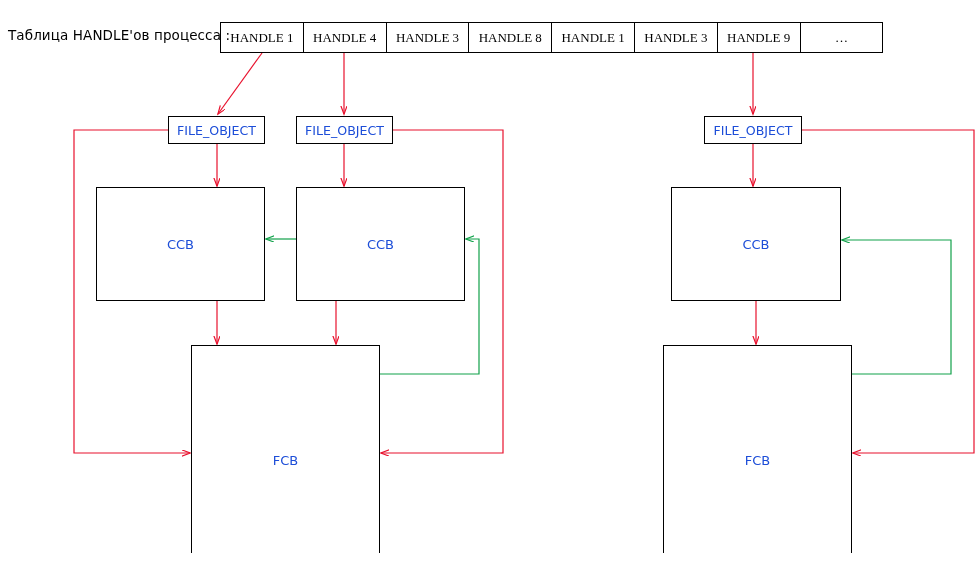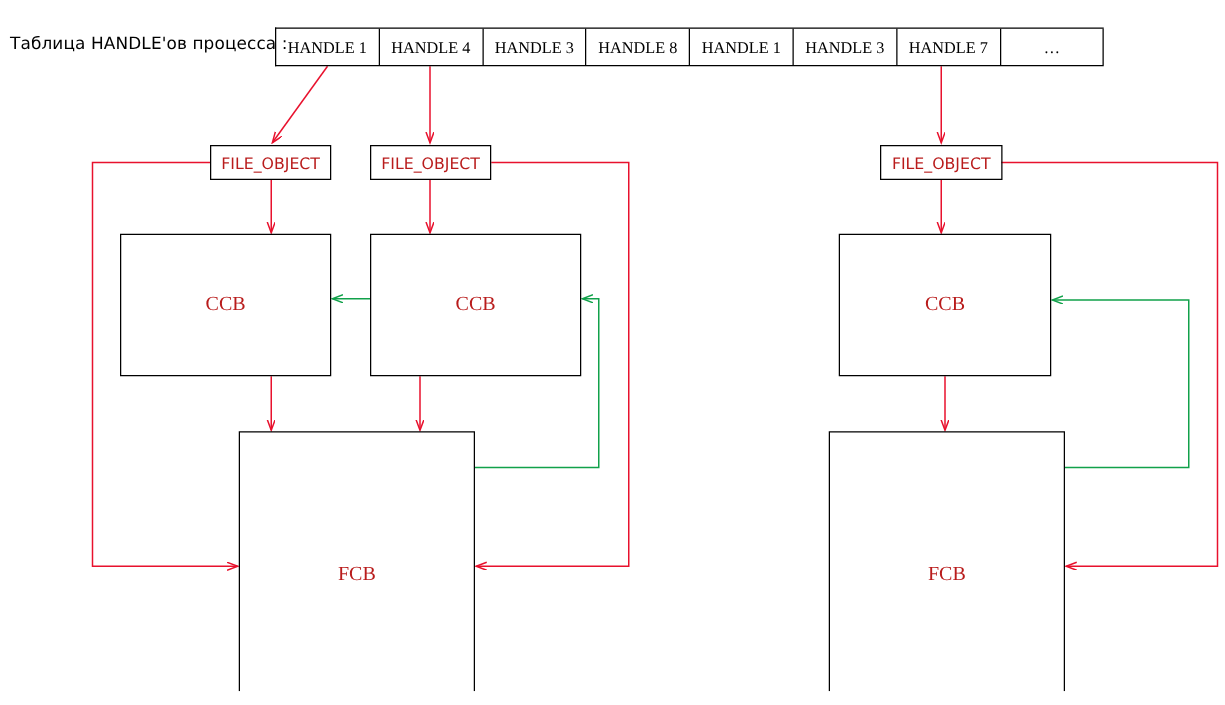--- a/index.html
+++ b/index.html
@@ -60,25 +60,25 @@
   }
   .node {
     position: absolute;
     box-sizing: border-box;
     border: 1.3px solid #000000;
     background: transparent;
     display: flex;
     align-items: center;
     justify-content: center;
     font-size: 13px;
-    color: #b91c1c;
+    color: #1d4ed8;
     white-space: nowrap;
   }
   .node.fileobj { font-size: 12.6px; }
-  .node.ccb, .node.fcb { font-size: 16px; font-family: Liberation Serif, serif; }
+  .node.ccb, .node.fcb { font-size: 13px; }
 </style>
 </head>
 <body>
 
 <div id="canvas">
 
   <svg class="diagram-svg" viewBox="0 0 980 564">
     <defs>
       <marker id="redArrow" markerWidth="10" markerHeight="10" refX="8.4" refY="3.2" orient="auto" markerUnits="userSpaceOnUse">
         <path d="M0,0 L8.6,3.2 L0,6.4" fill="none" stroke="#e8112d" stroke-width="1.2"></path>
@@ -124,21 +124,21 @@
 
   <div class="caption">Таблица HANDLE'ов процесса :</div>
 
   <div class="handle-table">
     <div class="handle-cell">HANDLE 1</div>
     <div class="handle-cell">HANDLE 4</div>
     <div class="handle-cell">HANDLE 3</div>
     <div class="handle-cell">HANDLE 8</div>
     <div class="handle-cell">HANDLE 1</div>
     <div class="handle-cell">HANDLE 3</div>
-    <div class="handle-cell">HANDLE 7</div>
+    <div class="handle-cell">HANDLE 9</div>
     <div class="handle-cell">…</div>
   </div>
 
   <div class="node fileobj" style="left:168px; top:99px; width:97px; height:28px;">FILE_OBJECT</div>
   <div class="node fileobj" style="left:296px; top:99px; width:97px; height:28px;">FILE_OBJECT</div>
 
   <div class="node ccb" style="left:96px; top:170px; width:169px; height:114px;">CCB</div>
   <div class="node ccb" style="left:296px; top:170px; width:169px; height:114px;">CCB</div>
 
   <div class="node fcb" style="left:191px; top:328px; width:189px; height:230px;">FCB</div>

